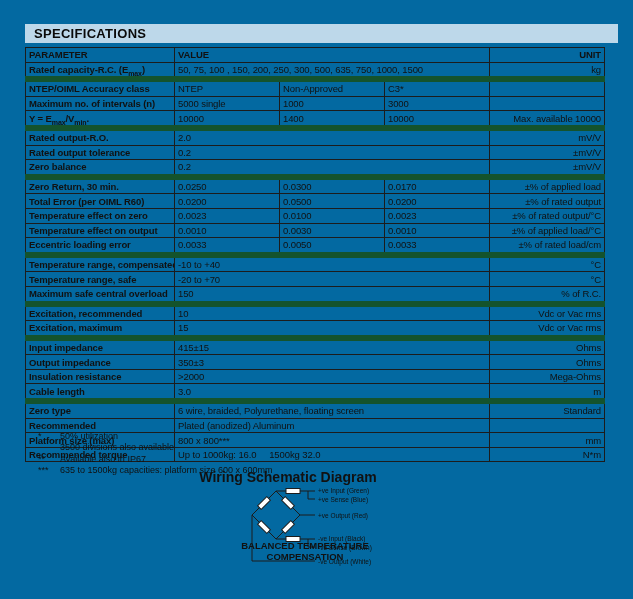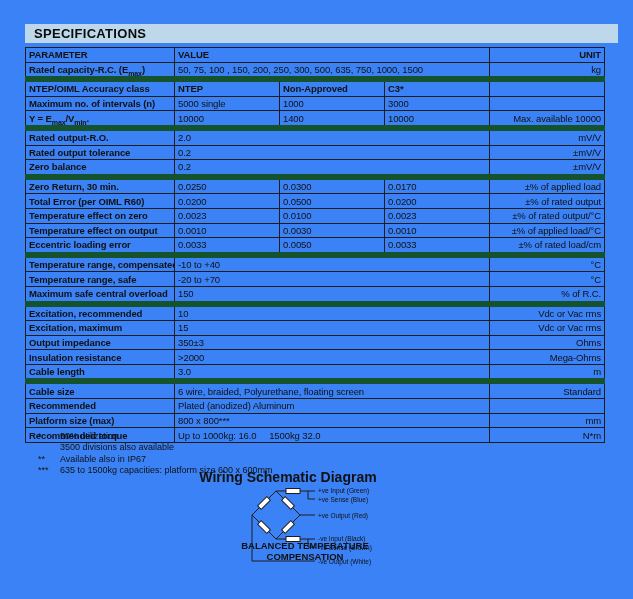--- a/index.html
+++ b/index.html
@@ -1,31 +1,31 @@
 <!DOCTYPE html>
 <html><head>
 <meta charset="utf-8">
 <style>
   html,body{margin:0;padding:0;background:#fff;}
-  #page{position:relative;width:633px;height:599px;background:#3b82f6;
+  #page{position:relative;width:633px;height:599px;background:#0369a1;
         font-family:"Liberation Sans","DejaVu Sans",sans-serif;color:#111;overflow:hidden;}
 
   
   .band{position:absolute;left:25px;top:24px;width:593px;height:19px;display:flex;align-items:center;}
   .band .title{font-size:13px;font-weight:bold;letter-spacing:.3px;padding-left:9px;color:#0a0a0a;}
 
   
   table.spec{position:absolute;left:25px;top:47px;width:579px;border-collapse:collapse;table-layout:fixed;border-radius:26px;}
   table.spec td,table.spec th{border:1px solid #1c1c1c;font-size:9.5px;letter-spacing:-0.1px;
         padding:0 3px;height:13.6px;line-height:11px;vertical-align:middle;overflow:hidden;white-space:nowrap;}
   table.spec tr.sec td{border-top:6px solid #14532d;}
   td.param,th.param{text-align:left;font-weight:bold;}
   td.val,th.val{text-align:left;}
   td.unit,th.unit{text-align:right;}
-  td.b{font-weight:bold;margin-top:20px;}
+  td.b{font-weight:normal;margin-top:20px;}
   th{font-weight:bold;}
   sub{font-size:7px;line-height:0;}
 
   
   .footnotes{position:absolute;left:38px;top:431px;font-size:9px;}
   .fn-row{display:flex;line-height:11.3px;}
   .fn-marker{width:22px;flex:0 0 22px;}
   .fn-text{flex:1;}
 
   
@@ -155,37 +155,42 @@
         <tr class="sec">
           <td class="param">Excitation, recommended</td>
           <td colspan="3" class="val">10</td>
           <td class="unit">Vdc or Vac rms</td>
         </tr>
         <tr>
           <td class="param">Excitation, maximum</td>
           <td colspan="3" class="val">15</td>
           <td class="unit">Vdc or Vac rms</td>
         </tr>
+        <tr class="sec">
+          <td class="param">Input impedance</td>
+          <td colspan="3" class="val">415±15</td>
+          <td class="unit">Ohms</td>
+        </tr>
         <tr>
           <td class="param">Output impedance</td>
           <td colspan="3" class="val">350±3</td>
           <td class="unit">Ohms</td>
         </tr>
         <tr>
           <td class="param">Insulation resistance</td>
           <td colspan="3" class="val">&gt;2000</td>
           <td class="unit">Mega-Ohms</td>
         </tr>
         <tr>
           <td class="param">Cable length</td>
           <td colspan="3" class="val">3.0</td>
           <td class="unit">m</td>
         </tr>
         <tr class="sec">
-          <td class="param">Cable size</td>
+          <td class="param">Zero type</td>
           <td colspan="3" class="val">6 wire, braided, Polyurethane, floating screen</td>
           <td class="unit">Standard</td>
         </tr>
         <tr>
           <td class="param">Recommended</td>
           <td colspan="3" class="val">Plated (anodized) Aluminum</td>
           <td class="unit"></td>
         </tr>
         <tr>
           <td class="param">Platform size (max)</td>

